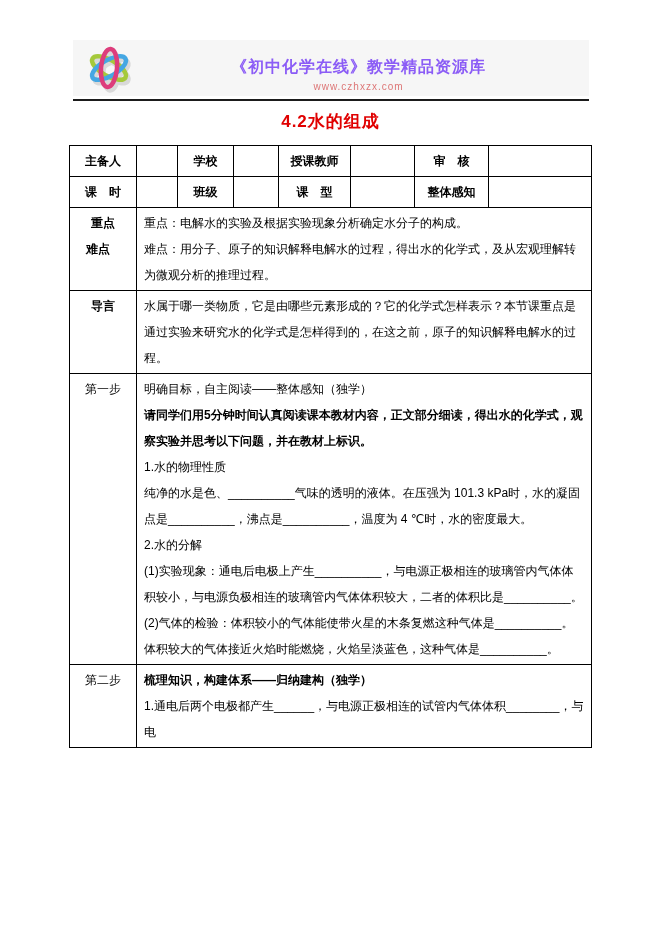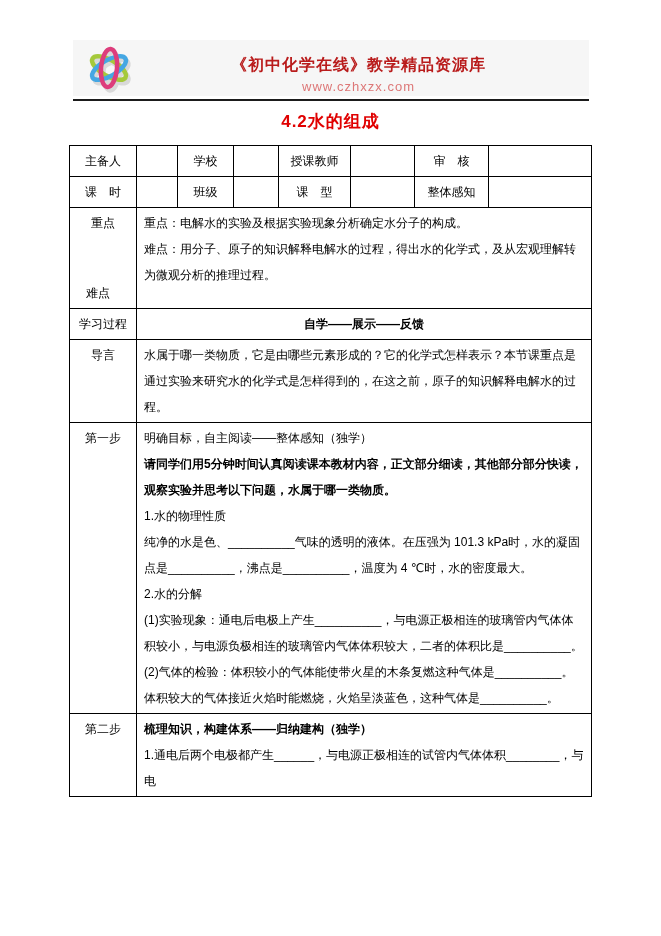--- a/index.html
+++ b/index.html
@@ -19,25 +19,25 @@
     padding-bottom: 3px;
   }
   .header-band {
     background: #f6f6f6;
     display: flex; align-items: center;
     height: 56px; padding: 2px 6px;
   }
   .logo { width: 52px; height: 52px; flex: 0 0 52px; margin-left: 4px; }
   .brand { flex: 1; text-align: center; }
   .brand-title {
-    color: #b91c1c; font-weight: bold; font-size: 16px;
+    color: #8b5cf6; font-weight: bold; font-size: 16px;
     letter-spacing: 1px;
     margin-top: 12px;
   }
-  .brand-url { color: #dd7777; font-size: 13px; margin-top: 3px; letter-spacing: 1px; }
+  .brand-url { color: #dd7777; font-size: 10px; margin-top: 3px; letter-spacing: 1px; }
 
   
   .doc-title {
     text-align: center; color: #e00000; font-weight: bold;
     font-size: 17px; margin-top: 9px; letter-spacing: 1px;
   }
 
   
   table.sheet {
     width: 522px; margin: 12px auto 0;
@@ -45,26 +45,26 @@
     font-size: 12px;
   }
   table.sheet td {
     border: 1px solid #000;
     padding: 2px 7px;
     vertical-align: top;
     line-height: 26px;
     overflow: hidden;
   }
   tr.info-row { height: 27px; }
-  td.lbl { font-weight: normal; text-align: center; }
+  td.lbl { font-weight: bold; text-align: center; }
   td.content { text-align: left; }
   .center-bold { text-align: center; font-weight: bold; }
   .bold { font-weight: bold; }
   .kp1 { text-align: center; }
-  .kp2 { text-align: left; padding-left: 9px; margin-top: 44px; }
+  .kp2 { text-align: left; padding-left: 9px; }
   p.ln { margin: 0; line-height: 26px; }
 </style>
 </head>
 <body>
 
 <div class="page">
 
   <div class="header-wrap">
     <div class="header-band">
       <svg class="logo" viewBox="0 0 52 52">
@@ -130,35 +130,31 @@
         <div class="kp1">重点</div>
         <div class="kp2">难点</div>
       </td>
       <td colspan="7" class="content">
         <p class="ln">重点：电解水的实验及根据实验现象分析确定水分子的构成。</p>
         <p class="ln">难点：用分子、原子的知识解释电解水的过程，得出水的化学式，及从宏观理解转为微观分析的推理过程。</p>
       </td>
     </tr>
 
 
-    <tr style="height:27px">
-      <td class="lbl">学习过程</td>
-      <td colspan="7" class="center-bold">自学——展示——反馈</td>
-    </tr>
 
     <tr>
       <td class="lbl">导言</td>
       <td colspan="7" class="content">水属于哪一类物质，它是由哪些元素形成的？它的化学式怎样表示？本节课重点是通过实验来研究水的化学式是怎样得到的，在这之前，原子的知识解释电解水的过程。</td>
     </tr>
 
     <tr>
       <td class="lbl" style="font-weight:normal">第一步</td>
       <td colspan="7" class="content">
         <p class="ln">明确目标，自主阅读——整体感知（独学）</p>
-        <p class="ln bold">请同学们用5分钟时间认真阅读课本教材内容，正文部分细读，其他部分部分快读，观察实验并思考以下问题，水属于哪一类物质。</p>
+        <p class="ln bold">请同学们用5分钟时间认真阅读课本教材内容，正文部分细读，得出水的化学式，观察实验并思考以下问题，并在教材上标识。</p>
         <p class="ln">1.水的物理性质</p>
         <p class="ln">纯净的水是色、__________气味的透明的液体。在压强为 101.3 kPa时，水的凝固点是__________，沸点是__________，温度为 4 ℃时，水的密度最大。</p>
         <p class="ln">2.水的分解</p>
         <p class="ln">(1)实验现象：通电后电极上产生__________，与电源正极相连的玻璃管内气体体积较小，与电源负极相连的玻璃管内气体体积较大，二者的体积比是__________。</p>
         <p class="ln">(2)气体的检验：体积较小的气体能使带火星的木条复燃这种气体是__________。</p>
         <p class="ln">体积较大的气体接近火焰时能燃烧，火焰呈淡蓝色，这种气体是__________。</p>
       </td>
     </tr>
 
     <tr>

